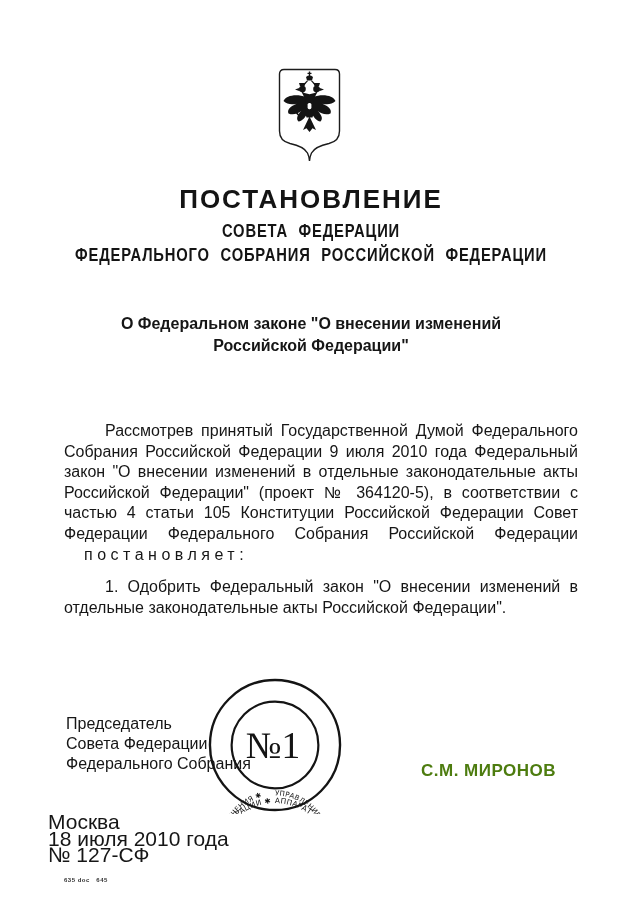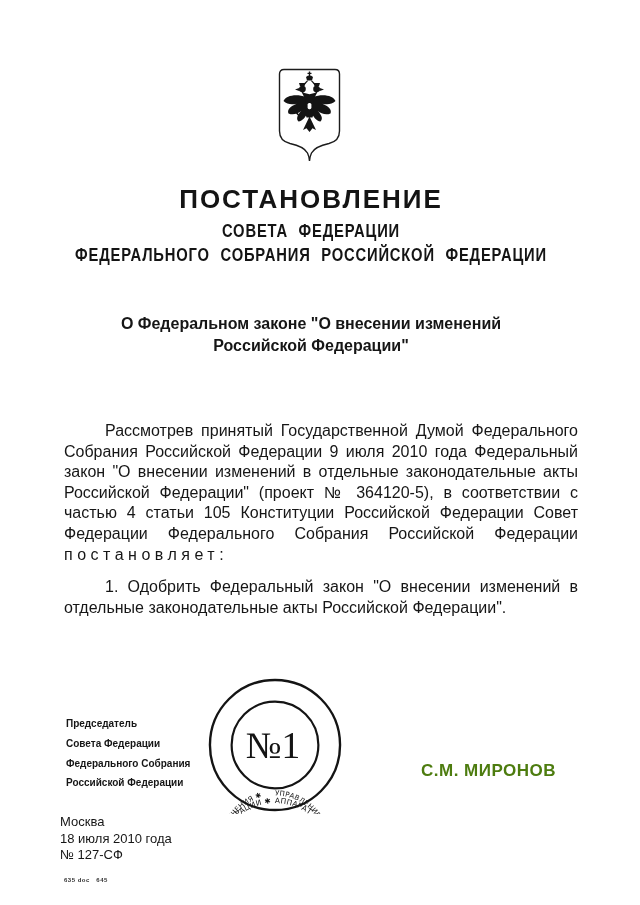--- a/index.html
+++ b/index.html
@@ -26,34 +26,34 @@
     position:absolute; left:0; top:313px; width:622px; text-align:center;
     font-size:16px; font-weight:bold; line-height:22px; color:#161616;
   }
   
   .body-text {
     position:absolute; left:64px; top:421px; width:514px;
     font-size:16px; line-height:20.6px; text-align:justify; color:#161616;
   }
   .body-text p { text-indent:41px; }
   .body-text p.p2 { margin-top:12px; }
-  .spaced-verb { letter-spacing:4.5px; }
+  .spaced-verb { letter-spacing:4.5px;margin-left:20px; }
   
   .sig-block {
     position:absolute; left:66px; top:714px;
-    font-size:10px; font-weight:bold; line-height:19.8px; color:#161616;
+    font-size:16px; font-weight:normal; line-height:19.8px; color:#161616;
   }
   .sig-name {
     position:absolute; left:421px; top:761px;
     font-size:17px; font-weight:bold; letter-spacing:0.5px; color:#4d7c0f;
   }
   .stamp { position:absolute; left:206px; top:676px; width:138px; height:138px; z-index:5; }
   .place-date {
-    position:absolute; left:60px; top:814px;
-    font-size:13px; line-height:16.5px; color:#161616;
+    position:absolute; left:48px; top:814px;
+    font-size:21px; line-height:16.5px; color:#161616;
   }
   .doc-code {
     position:absolute; left:64px; top:877px;
     font-size:6px; font-weight:bold; color:#333; white-space:pre; letter-spacing:0.5px;
   }
 </style>
 </head>
 <body>
 
 <div class="page">
@@ -95,21 +95,20 @@
 
   <div class="body-text">
     <p><span>Рассмотрев принятый Государственной Думой Федерального Собрания Российской Федерации 9 июля 2010 года Федеральный закон "О внесении изменений в отдельные законодательные акты Российской Федерации" (проект № 364120-5), в соответствии с частью 4 статьи 105 Конституции Российской Федерации Совет Федерации Федерального Собрания Российской Федерации</span> <span class="spaced-verb">постановляет:</span></p>
     <p class="p2">1. Одобрить Федеральный закон "О внесении изменений в отдельные законодательные акты Российской Федерации".</p>
   </div>
 
   <div class="sig-block">
     <div>Председатель</div>
     <div>Совета Федерации</div>
     <div>Федерального Собрания</div>
-    <div>Российской Федерации</div>
   </div>
   <div class="sig-name">С.М. МИРОНОВ</div>
 
   <svg class="stamp" viewBox="0 0 140 140" aria-hidden="true">
     <defs>
       <path id="arcOuter" d="M 70,129 A 59,59 0 1 1 69.95,129" fill="none"></path>
       <path id="arcInner" d="M 70,121 A 51,51 0 1 1 69.95,121" fill="none"></path>
     </defs>
     <circle cx="70" cy="70" r="66" fill="none" stroke="#141414" stroke-width="2.4"></circle>
     <circle cx="70" cy="70" r="44" fill="none" stroke="#141414" stroke-width="2.2"></circle>

